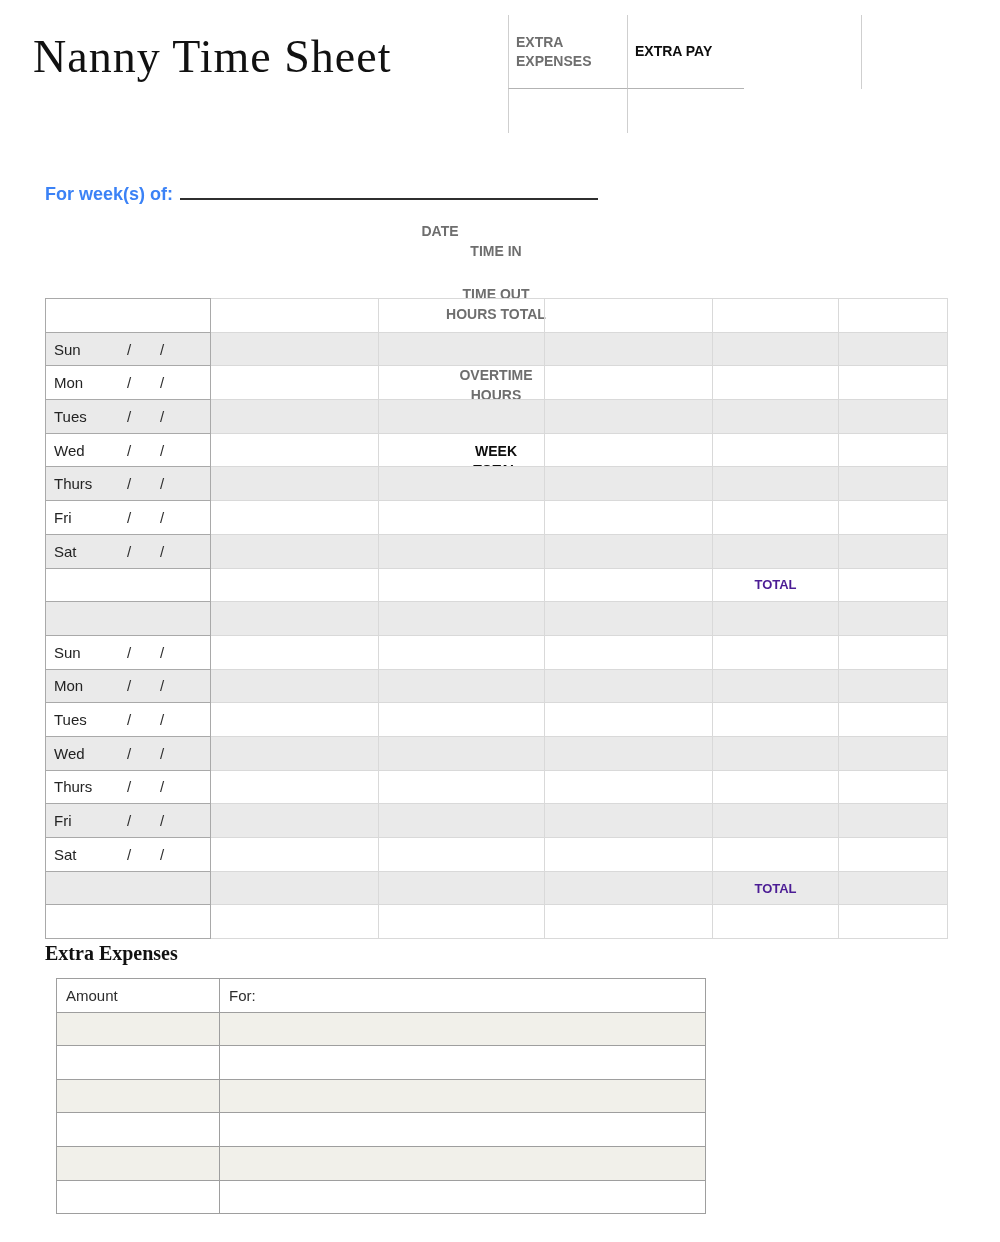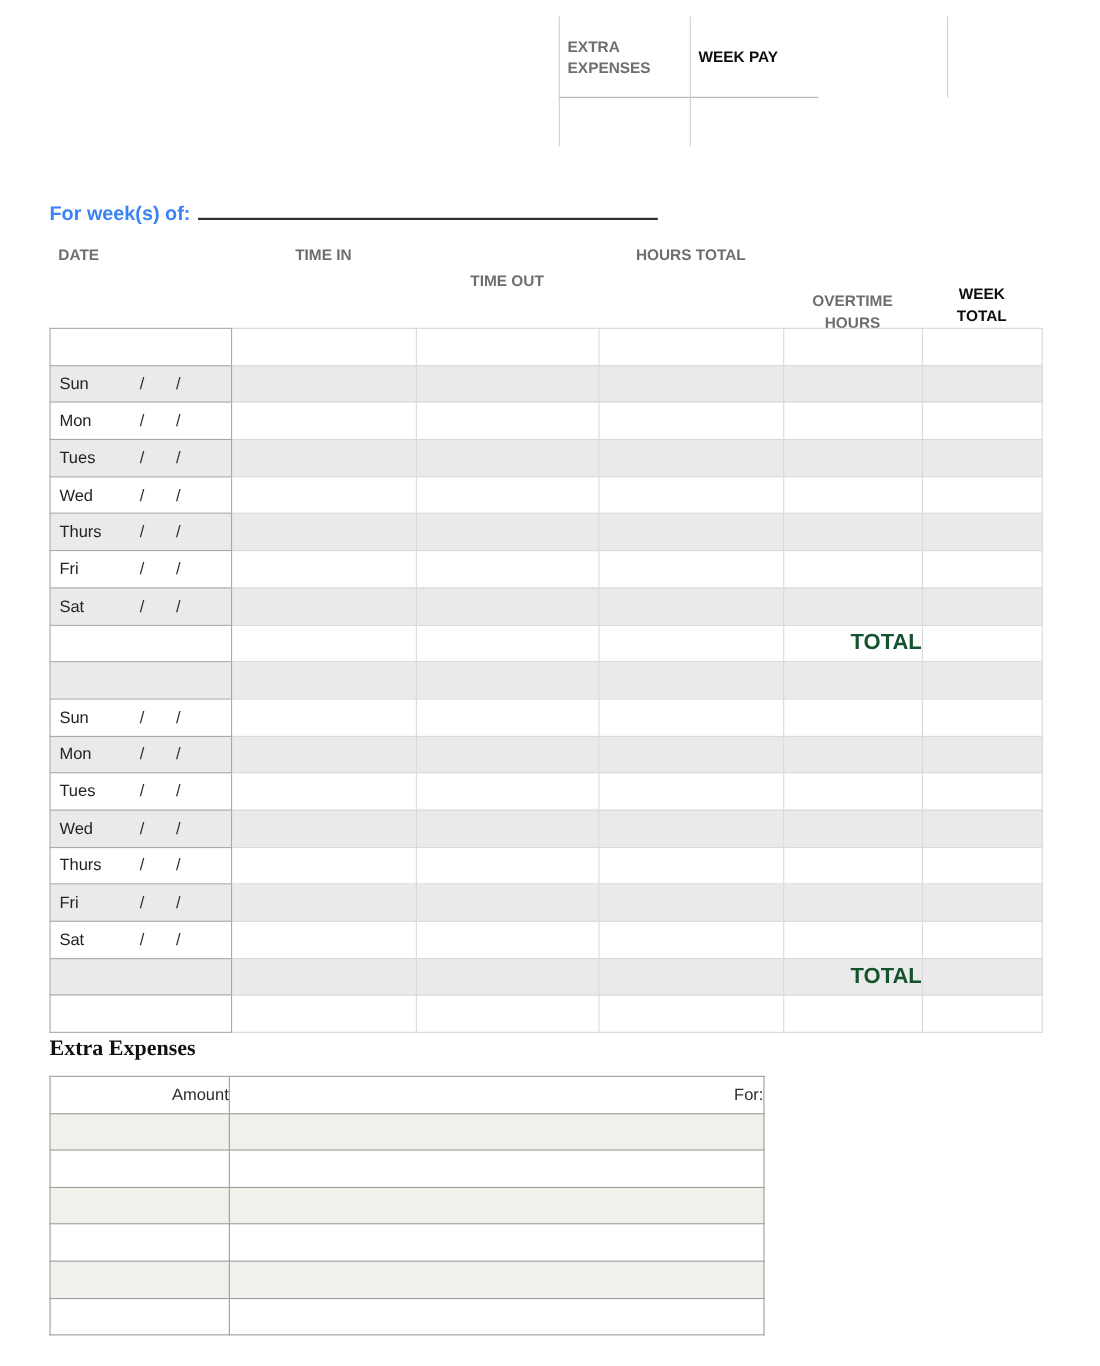--- a/index.html
+++ b/index.html
@@ -38,22 +38,22 @@
   
   .weekof{position:absolute;left:45px;top:184px;font-size:18px;font-weight:bold;color:#3b82f6;white-space:nowrap;}
   .weekof .blank-line{
     display:inline-block;width:418px;height:15px;margin-left:7px;
     border-bottom:2px solid #2f2f2f;
   }
 
   
   .main-headers{
     position:absolute;left:45px;top:222px;width:902px;height:46px;
-    display:flex;
-    font-size:14px;font-weight:bold;color:var(--gray-text);line-height:1.4;
+    display:flex;align-items:center;
+    font-size:14px;font-weight:bold;color:var(--gray-text);line-height:1.4;flex-direction:column;
   }
   .main-headers .hc{text-align:center;}
   .hc.c0{width:165px;text-align:left;padding-left:8px;}
   .hc.c1{width:168px;}
   .hc.c2{width:166px;margin-top:24px;}
   .hc.c3{width:168px;}
   .hc.c4{width:126px;margin-top:42px;}
   .hc.c5{width:109px;color:#0d0d0d;margin-top:36px;}
   .hc.c4 span{display:inline-block;max-width:92px;}
   .hc.c5 span{display:inline-block;max-width:64px;}
@@ -67,49 +67,50 @@
     height:33.7px;font-size:15px;color:#232323;
   }
   .main-table tr.shaded td{background:var(--main-shade);}
   .main-table td.date-cell{
     background:#fff;border-color:var(--border-dark);
     padding-left:8px;white-space:nowrap;
   }
   .day-label{display:inline-block;width:73px;}
   .slash{display:inline-block;width:33px;color:#2e2e2e;}
   .main-table td.total-cell{
-    text-align:right;font-weight:bold;color:#14532d;font-size:20px;
+    text-align:center;font-weight:bold;color:#4c1d95;font-size:13px;
   }
 
   
   .exp-heading{
     position:absolute;left:45px;top:942px;
     font-family:"Liberation Serif","DejaVu Serif",serif;
     font-size:20px;font-weight:bold;color:#111;
   }
-  .exp-table{position:absolute;left:45px;top:978px;text-align:right;}
+  .exp-table{position:absolute;left:56px;top:978px;}
   .exp-table table{width:649px;table-layout:fixed;}
   .exp-table td{
     border:1px solid #9e9e9e;height:33.6px;
     font-size:15px;color:#2d2d2d;padding-left:9px;background:#fff;
   }
   .exp-table tr.exp-shaded td{background:var(--exp-shade);}
 </style>
 </head>
 <body>
 
 <div id="page">
 
+  <div class="title">Nanny Time Sheet</div>
 
   <div class="summary">
     <div class="sum-h sum-cell-border">
         <span>EXTRA EXPENSES</span>
       </div>
     <div class="sum-h sum-cell-border black">
-        <span>WEEK PAY</span>
+        <span>EXTRA PAY</span>
       </div>
     <div class="sum-v"></div>
     <div class="sum-v sum-cell-border"></div>
     <div class="sum-v sum-cell-border"></div>
     <div class="sum-v sum-cell-border"></div>
   </div>
 
   <div class="weekof">
     <span>For week(s) of:</span><span class="blank-line"></span>
   </div>

